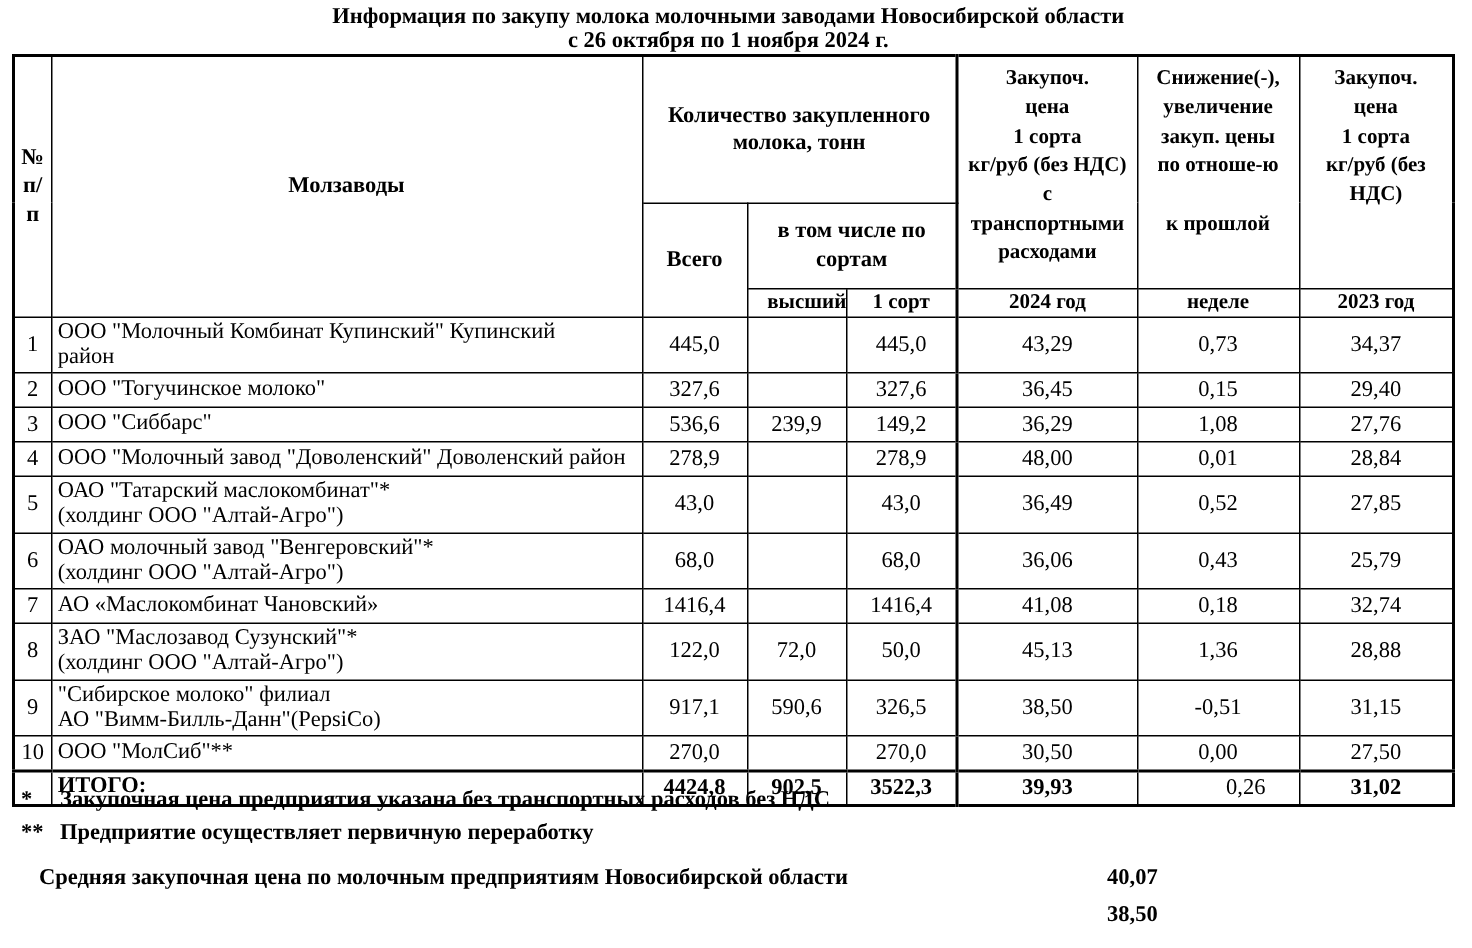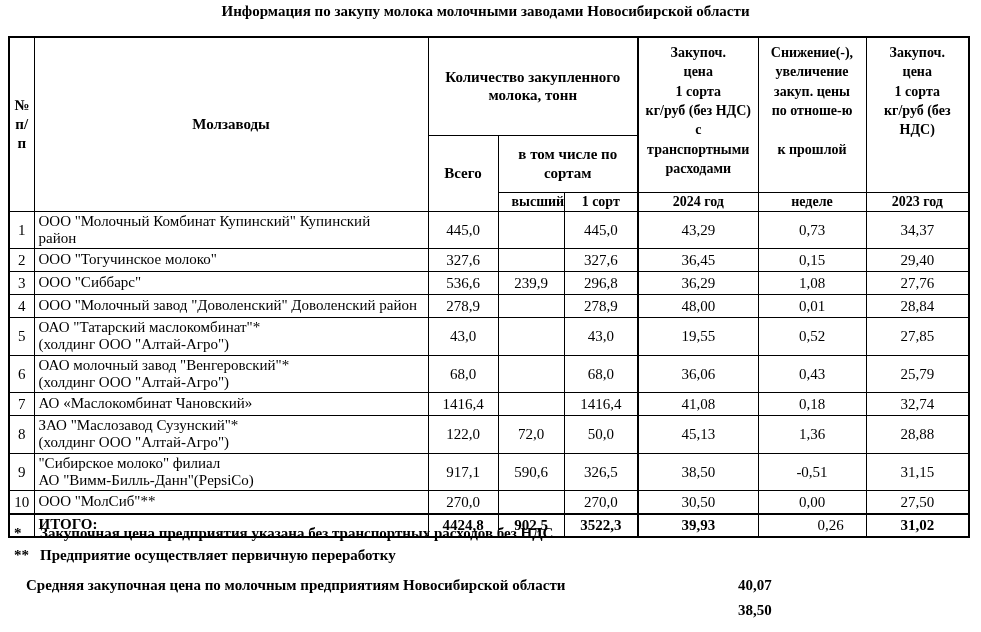--- a/index.html
+++ b/index.html
@@ -65,20 +65,21 @@
   }
   .avg-1 { top: 576px; }
   .avg-2 { top: 601px; }
   .avg-value { position: absolute; left: 712px; top: 0; }
 </style>
 </head>
 <body>
 
 <div class="title">
   <span class="t-line">Информация по закупу молока молочными заводами Новосибирской области</span>
+  <span class="t-line">с 26 октября по 1 ноября 2024 г.</span>
 </div>
 
 <table class="main">
   <colgroup>
     <col style="width:25px">
       <col style="width:394px">
       <col style="width:70px">
       <col style="width:66px">
     <col style="width:74px">
       <col style="width:120px">
@@ -144,21 +145,21 @@
       <td>327,6</td>
       <td class="thickL">36,45</td>
       <td>0,15</td>
       <td>29,40</td>
     </tr>
     <tr class="single">
       <td>3</td>
       <td class="name">ООО "Сиббарс"</td>
       <td>536,6</td>
       <td>239,9</td>
-      <td>296,8</td>
+      <td>149,2</td>
       <td class="thickL">36,29</td>
       <td>1,08</td>
       <td>27,76</td>
     </tr>
     <tr class="single">
       <td>4</td>
       <td class="name">ООО "Молочный завод "Доволенский" Доволенский район</td>
       <td>278,9</td>
       <td></td>
       <td>278,9</td>
@@ -166,21 +167,21 @@
       <td>0,01</td>
       <td>28,84</td>
     </tr>
     <tr class="double">
       <td>5</td>
       <td class="name">ОАО "Татарский маслокомбинат"*
 (холдинг ООО "Алтай-Агро")</td>
       <td>43,0</td>
       <td></td>
       <td>43,0</td>
-      <td class="thickL">19,55</td>
+      <td class="thickL">36,49</td>
       <td>0,52</td>
       <td>27,85</td>
     </tr>
     <tr class="double">
       <td>6</td>
       <td class="name">ОАО молочный завод "Венгеровский"*
 (холдинг ООО "Алтай-Агро")</td>
       <td>68,0</td>
       <td></td>
       <td>68,0</td>

